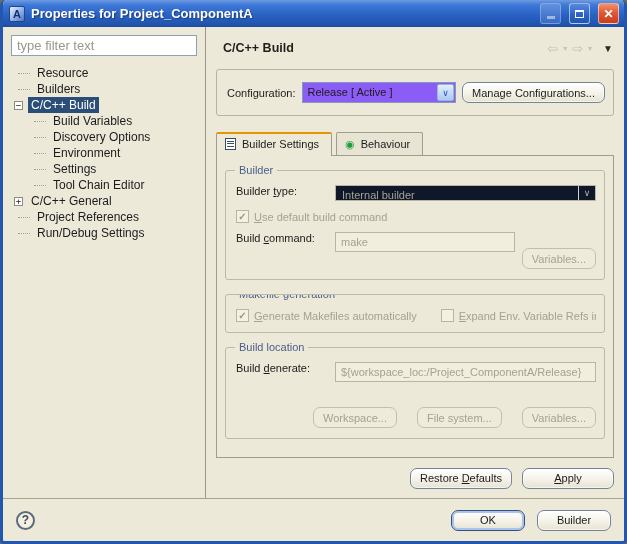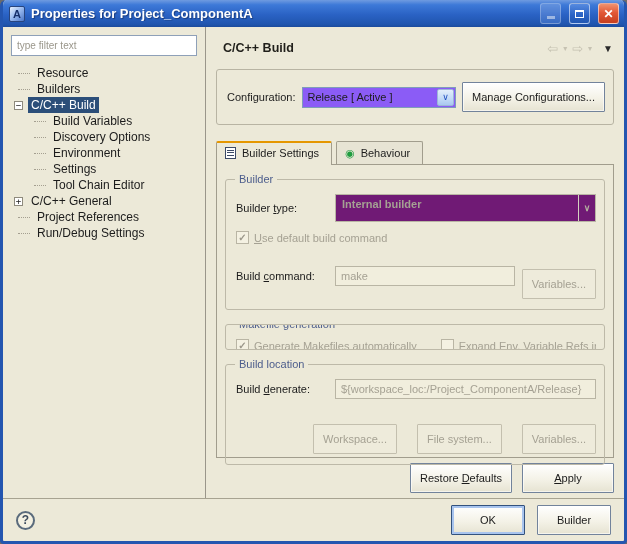--- a/index.html
+++ b/index.html
@@ -43,21 +43,21 @@
   .winbtn.max .sq{width:9px;height:8px;border:1px solid #fff;border-top:2px solid #fff;}
   .winbtn.close{background:linear-gradient(#f0926f,#e25836 45%,#c63f1e);}
   
   .main{flex:1;display:flex;min-height:0;}
   .sidebar{
     width:203px;flex:0 0 203px;border-right:1px solid #9a968a;
     padding:8px 8px 0 8px;display:flex;flex-direction:column;
   }
   .filter-input{
     width:100%;height:21px;border:1px solid #8ea0b8;background:#fff;
-    font-family:"Liberation Sans",sans-serif;font-size:10px;color:#444;padding:2px 5px;outline:none;
+    font-family:"Liberation Sans",sans-serif;font-size:13px;color:#444;padding:2px 5px;outline:none;
   }
   .filter-input::placeholder{color:#9a968a;}
   .tree{margin-top:9px;font-size:12px;color:#1c1c1c;line-height:16px;}
   .trow{display:flex;align-items:center;height:16px;cursor:default;white-space:nowrap;}
   .trow .stub{width:12px;flex:0 0 12px;border-bottom:1px dotted #a49f90;height:1px;margin:0 4px 0 7px;}
   .trow.child{padding-left:16px;}
   .exp{
     width:9px;height:9px;flex:0 0 9px;margin:0 5px 0 3px;
     border:1px solid #8e8a7d;background:#fff;
     font-size:9px;line-height:7px;text-align:center;color:#222;
@@ -84,23 +84,23 @@
     display:flex;height:21px;border:1px solid #7f9db9;background:#8b5cf6;width:180px;
   }
   .combo .ctext{flex:1;font-size:11px;padding:3px 5px;color:#1c1c1c;white-space:nowrap;overflow:hidden;}
   .combo .cbtn{
     width:17px;border:1px solid #9cb6d8;margin:1px;border-radius:2px;
     background:linear-gradient(#e3eefb,#c2d9f6 60%,#aac8f0);
     color:#1f4fc0;font-size:9px;display:flex;align-items:center;justify-content:center;
   }
   .xpbtn{
     font-family:"Liberation Sans",sans-serif;font-size:11px;color:#1c1c1c;
-    border:1px solid #72839b;border-radius:1px;
+    border:1px solid #72839b;border-radius:7px;
     background:linear-gradient(#ffffff,#f4f2e7 55%,#e6e3d2);
-    padding:3px 9px;height:30px;white-space:nowrap;
+    padding:3px 9px;height:21px;white-space:nowrap;
     box-shadow:inset 0 0 0 1px rgba(255,255,255,.6);
   }
   .xpbtn.default{box-shadow:inset 0 0 0 2px #a8c4ee;border-color:#33527e;}
   .xpbtn.dis{border-color:#c3bfae;color:#a5a193;background:#eeebdb;box-shadow:none;margin-top:16px;}
   .mn{text-decoration:underline;}
   
   .tabs{display:flex;align-items:flex-end;margin:16px 1px 0 1px;position:relative;z-index:2;}
   .tab{
     display:flex;align-items:center;gap:6px;
     border:1px solid #a19d8d;border-bottom:none;border-radius:2px 2px 0 0;
@@ -117,24 +117,24 @@
   .tab-icon2{color:#1f9d3f;font-size:11px;line-height:11px;}
   .tab-panel{
     flex:1;border:1px solid #a19d8d;margin:0 1px;padding:14px 8px 8px 8px;
     display:flex;flex-direction:column;gap:14px;min-height:0;
   }
   .group{border:1px solid #bdb9a8;border-radius:3px;position:relative;padding:14px 8px 10px 10px;}
   .gtitle{
     position:absolute;top:-7px;left:9px;background:#ece9d8;padding:0 4px;
     font-size:11px;color:#4c5d8c;
   }
-  .frow{display:flex;align-items:center;gap:7px;margin-bottom:9px;}
+  .frow{display:flex;align-items:flex-start;gap:7px;margin-bottom:9px;}
   .frow:last-child{margin-bottom:0;}
   .flabel{font-size:11px;color:#1c1c1c;flex:0 0 92px;}
-  .dcombo{display:flex;height:28px;border:1px solid #b9b5a4;background:#701a75;flex:1;font-weight:bold;}
+  .dcombo{display:flex;height:16px;border:1px solid #b9b5a4;background:#0f172a;flex:1;}
   .dcombo .ctext{flex:1;font-size:11px;padding:3px 6px;color:#a5a193;}
   .dcombo .cbtn{width:17px;border-left:1px solid #d4d1c0;color:#b4b09f;font-size:9px;display:flex;align-items:center;justify-content:center;}
   .dis-field{
     flex:1;height:20px;border:1px solid #b9b5a4;background:#f1eedd;color:#a5a193;
     font-family:"Liberation Sans",sans-serif;font-size:11px;padding:2px 5px;outline:none;
   }
   .cbrow{display:flex;align-items:center;gap:5px;font-size:11px;color:#a5a193;white-space:nowrap;overflow:hidden;}
   .cbox{
     width:13px;height:13px;flex:0 0 13px;border:1px solid #b9b5a4;background:#f4f1e2;
     font-size:10px;line-height:11px;text-align:center;color:#9b978a;font-weight:bold;

